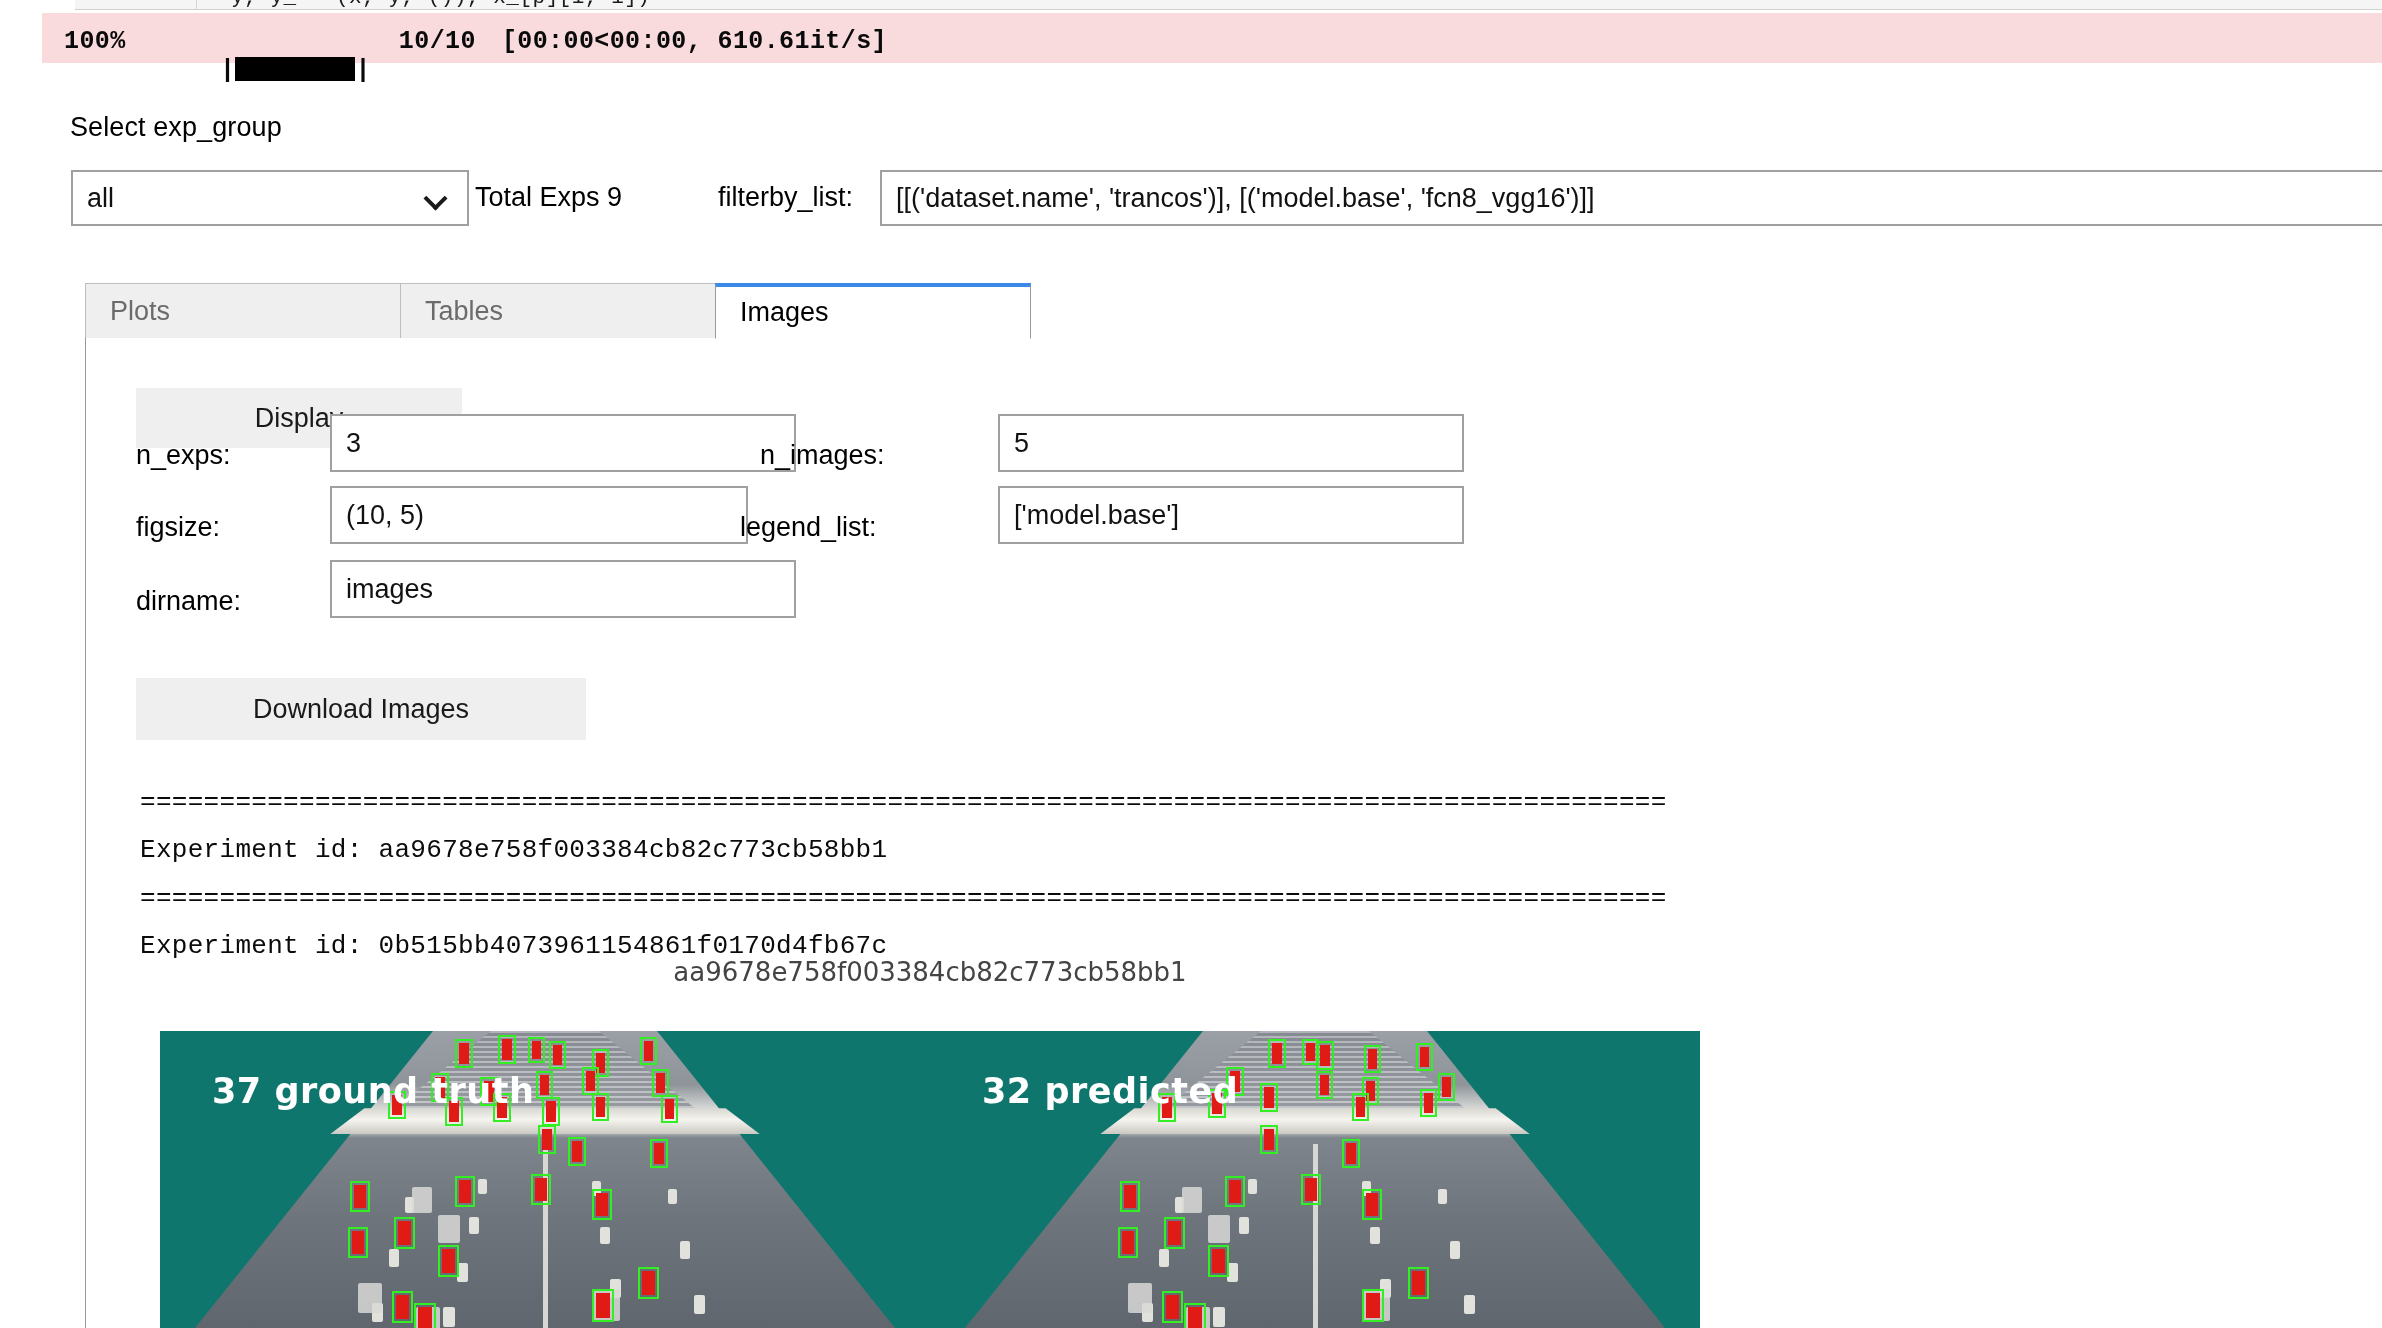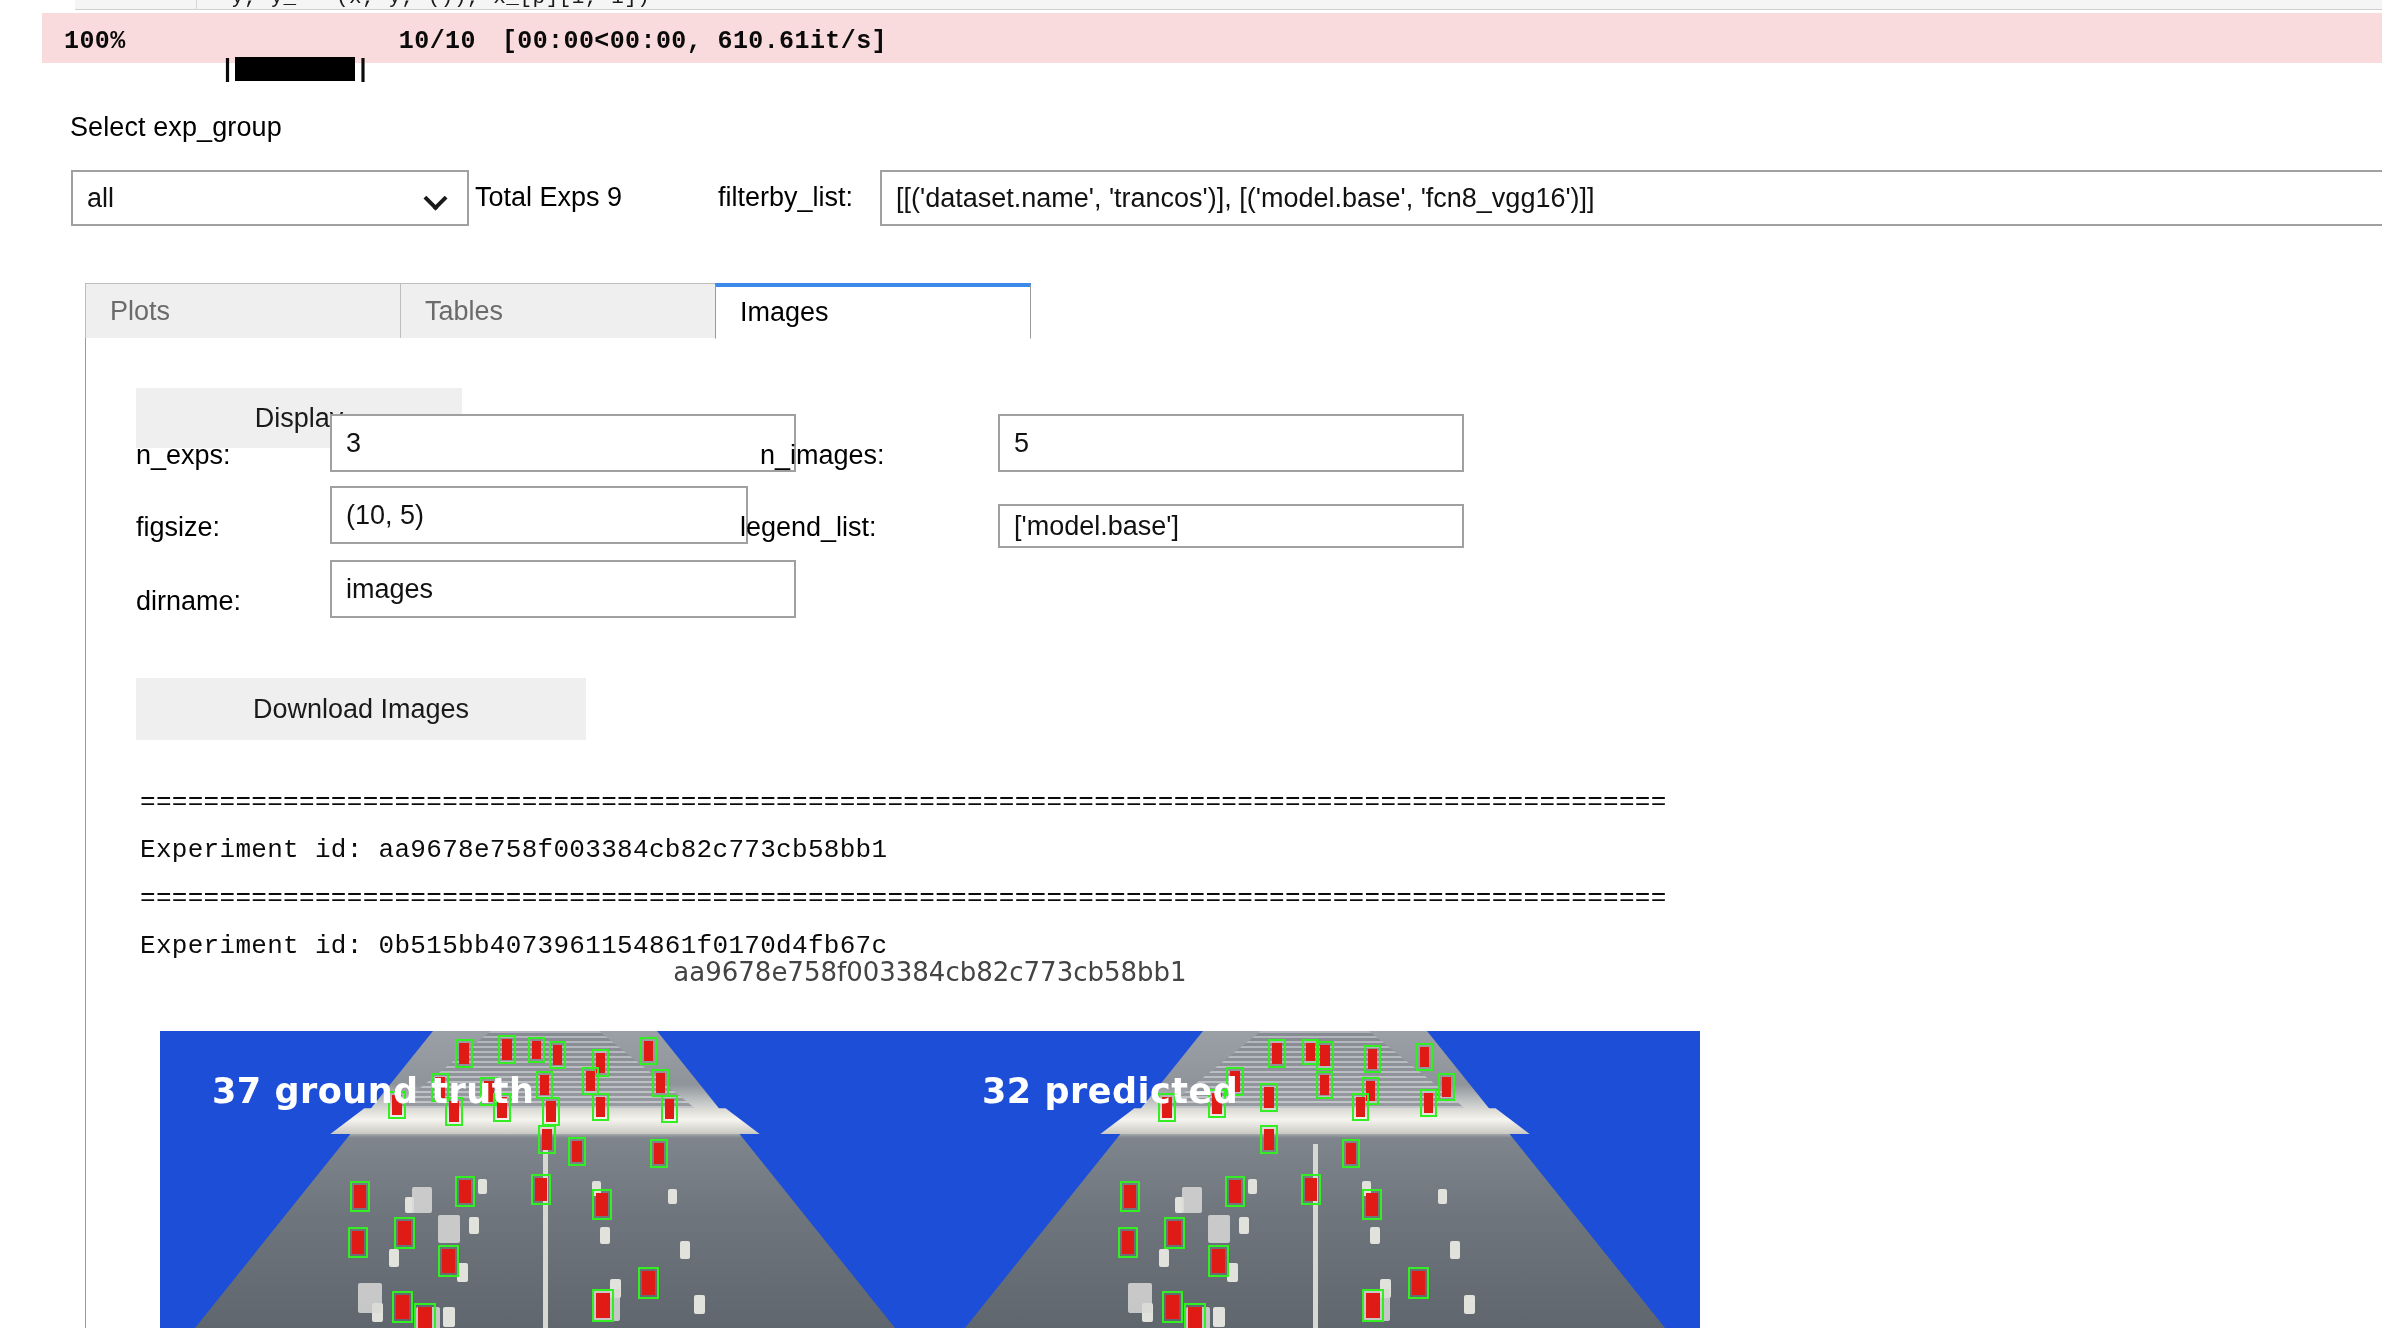--- a/index.html
+++ b/index.html
@@ -269,21 +269,21 @@
     font-family: "DejaVu Sans", sans-serif;
     font-size: 26px;
     color: #444444;
     line-height: 1.33;
   }
   .fig-canvas {
     position: absolute;
     left: 0; top: 76px;
     width: 1540px;
     height: 297px;
-    background: #1d4ed8;
+    background: #0f766e;
     overflow: hidden;
   }
   .half {
     position: absolute;
     top: 0;
     width: 770px;
     height: 297px;
     overflow: hidden;
   }
   .half-left { left: 0; }
@@ -420,21 +420,21 @@
 <div class="fld-label" style="left:136px; top:440px; width:180px;">n_exps:</div>
 <div class="fld-input" style="left:330px; top:414px; width:466px; height:58px;">3</div>
 
 <div class="fld-label" style="left:760px; top:440px; width:230px;">n_images:</div>
 <div class="fld-input" style="left:998px; top:414px; width:466px; height:58px;">5</div>
 
 <div class="fld-label" style="left:136px; top:512px; width:180px;">figsize:</div>
 <div class="fld-input" style="left:330px; top:486px; width:418px; height:58px;">(10, 5)</div>
 
 <div class="fld-label" style="left:740px; top:512px; width:250px;">legend_list:</div>
-<div class="fld-input" style="left:998px; top:504px; width:466px; height:44px;">['model.base']</div>
+<div class="fld-input" style="left:998px; top:486px; width:466px; height:58px;">['model.base']</div>
 
 <div class="fld-label" style="left:136px; top:586px; width:180px;">dirname:</div>
 <div class="fld-input" style="left:330px; top:560px; width:466px; height:58px;">images</div>
 
 <div class="btn btn-download">Download Images</div>
 
 <div class="mono-out"><span>================================================================================================</span>
 <span>Experiment id: aa9678e758f003384cb82c773cb58bb1</span>
 <span>================================================================================================</span>
 <span>Experiment id: 0b515bb4073961154861f0170d4fb67c</span></div>

